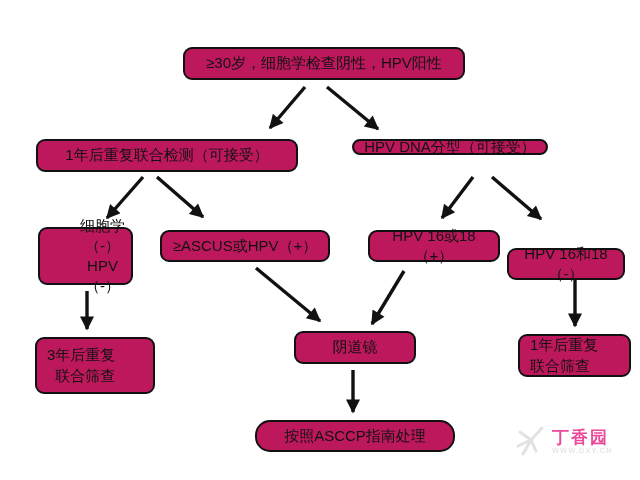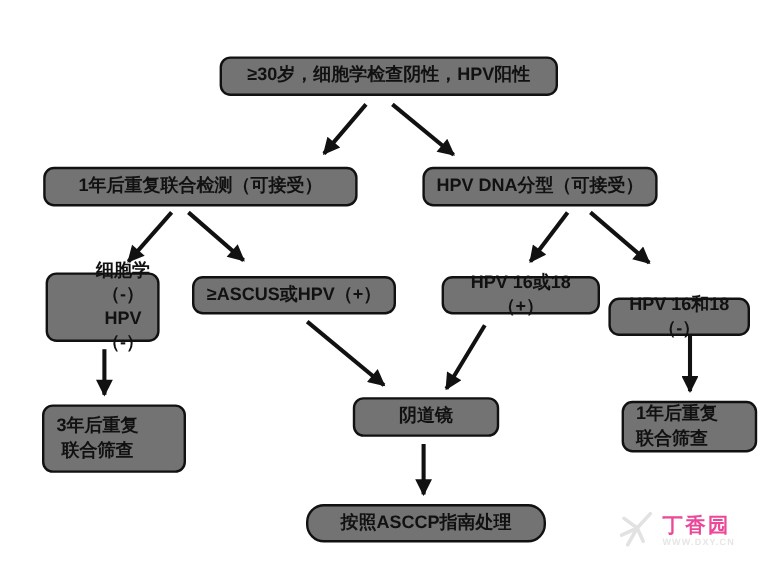--- a/index.html
+++ b/index.html
@@ -10,41 +10,41 @@
     position:relative;
     overflow:hidden;
   }
   .canvas{position:absolute;left:0;top:0;width:640px;height:480px;}
   .arrow-layer{position:absolute;left:0;top:0;width:640px;height:480px;pointer-events:none;}
   .node{
     position:absolute;
     box-sizing:border-box;
     border:2.5px solid #111111;
     border-radius:9px;
-    background:#737373;
+    background:#be185d;
     color:#111111;
-    font-weight:bold;
+    font-weight:normal;
     font-size:15px;
     line-height:1.35;
     display:flex;
     align-items:center;
     justify-content:center;
     text-align:center;
     white-space:pre-line;
     padding:2px 6px;
   }
   
   #n-root            {left:183px;top:47px; width:282px;height:33px;}
   #n-cotest1yr       {left:36px; top:139px;width:262px;height:33px;}
-  #n-dnatyping       {left:352px;top:139px;width:196px;height:33px;}
+  #n-dnatyping       {left:352px;top:139px;width:196px;height:16px;}
   #n-cytoneg         {left:38px; top:227px;width:95px; height:58px;padding-left:40px;}
   #n-ascus           {left:160px;top:230px;width:170px;height:32px;}
   #n-hpv1618pos      {left:368px;top:230px;width:132px;height:32px;}
   #n-hpv1618neg      {left:507px;top:248px;width:118px;height:32px;}
-  #n-repeat3yr       {left:35px; top:337px;width:120px;height:57px; justify-content:flex-start;text-align:center;padding-left:10px;}
+  #n-repeat3yr       {left:35px; top:337px;width:120px;height:57px; justify-content:flex-start;text-align:right;padding-left:10px;}
   #n-colposcopy      {left:294px;top:331px;width:122px;height:33px;}
   #n-repeat1yr       {left:518px;top:334px;width:113px;height:43px; justify-content:flex-start;text-align:left;padding-left:10px;}
   #n-asccp           {left:255px;top:420px;width:200px;height:32px;border-radius:15px;}
 
   .watermark{
     position:absolute;
     right:6px;bottom:8px;
     width:120px;height:52px;
     color:#e2e2e2;
     pointer-events:none;

